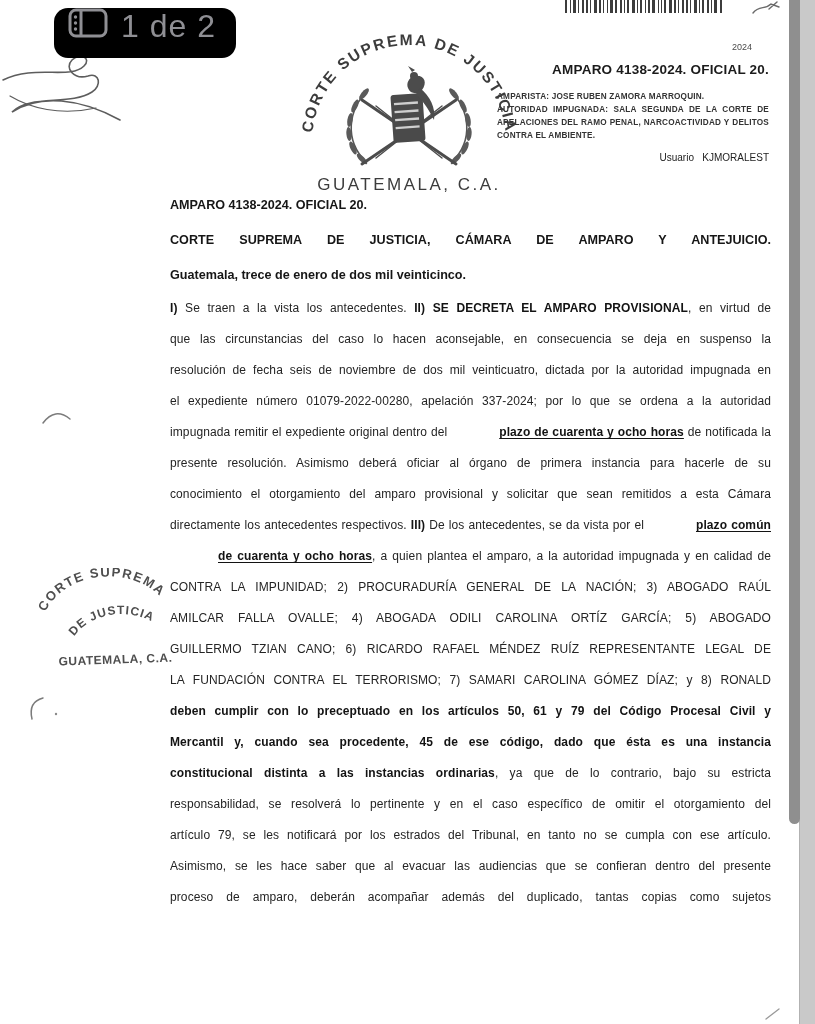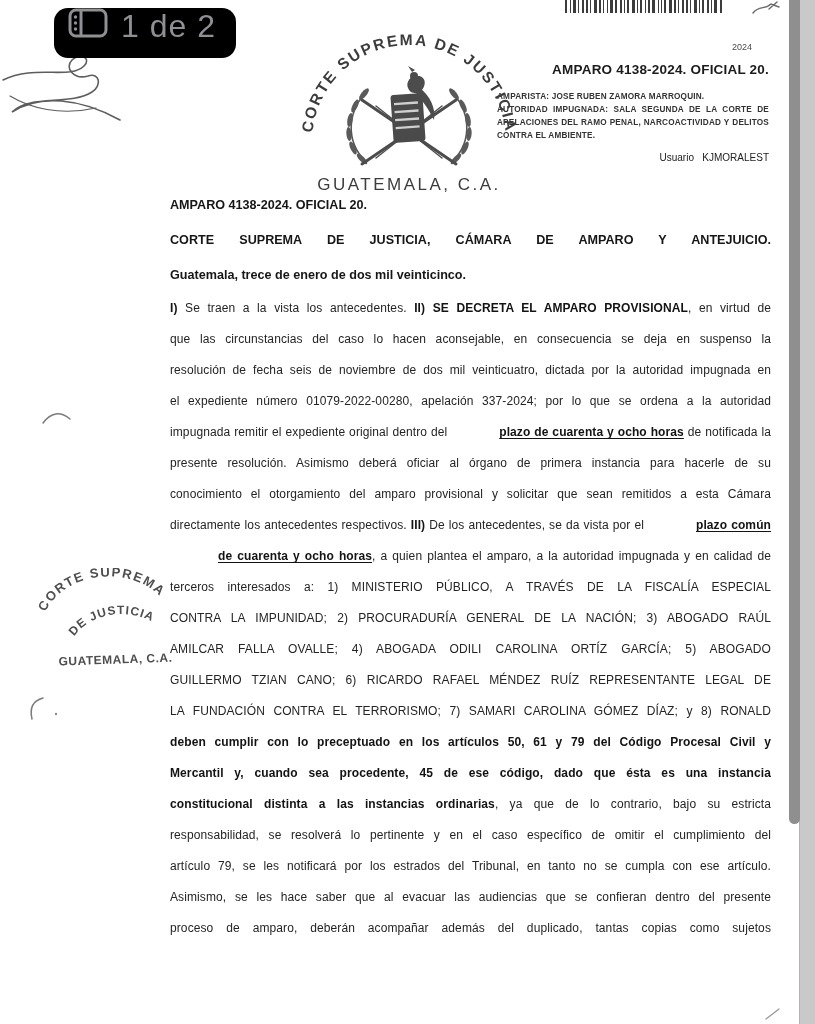--- a/index.html
+++ b/index.html
@@ -214,29 +214,28 @@
     <div class="blines" id="body-lines">
         <div class="bline"><span class="b ">I)</span><span class=""> Se traen a la vista los antecedentes. </span><span class="b ">II) SE DECRETA EL AMPARO PROVISIONAL</span><span class="">, en virtud de</span></div>
         <div class="bline"><span class="">que las circunstancias del caso lo hacen aconsejable, en consecuencia se deja en suspenso la</span></div>
         <div class="bline"><span class="">resolución de fecha seis de noviembre de dos mil veinticuatro, dictada por la autoridad impugnada en</span></div>
         <div class="bline"><span class="">el expediente número 01079-2022-00280, apelación 337-2024; por lo que se ordena a la autoridad</span></div>
         <div class="bline"><span class="">impugnada remitir el expediente original dentro del </span><span class="b u">plazo de cuarenta y ocho horas</span><span class=""> de notificada la</span></div>
         <div class="bline"><span class="">presente resolución. Asimismo deberá oficiar al órgano de primera instancia para hacerle de su</span></div>
         <div class="bline"><span class="">conocimiento el otorgamiento del amparo provisional y solicitar que sean remitidos a esta Cámara</span></div>
         <div class="bline"><span class="">directamente los antecedentes respectivos. </span><span class="b ">III)</span><span class=""> De los antecedentes, se da vista por el </span><span class="b u">plazo común</span></div>
         <div class="bline"><span class="b u">de cuarenta y ocho horas</span><span class="">, a quien plantea el amparo, a la autoridad impugnada y en calidad de</span></div>
-        <div class="bline"><span class="">terceros interesados a: 1) MINISTERIO PÚBLICO, A TRAVÉS DE LA FISCALÍA ESPECIAL</span></div>
         <div class="bline"><span class="">CONTRA LA IMPUNIDAD; 2) PROCURADURÍA GENERAL DE LA NACIÓN; 3) ABOGADO RAÚL</span></div>
         <div class="bline"><span class="">AMILCAR FALLA OVALLE; 4) ABOGADA ODILI CAROLINA ORTÍZ GARCÍA; 5) ABOGADO</span></div>
         <div class="bline"><span class="">GUILLERMO TZIAN CANO; 6) RICARDO RAFAEL MÉNDEZ RUÍZ REPRESENTANTE LEGAL DE</span></div>
         <div class="bline"><span class="">LA FUNDACIÓN CONTRA EL TERRORISMO; 7) SAMARI CAROLINA GÓMEZ DÍAZ; y 8) RONALD</span></div>
         <div class="bline"><span class="b ">deben cumplir con lo preceptuado en los artículos 50, 61 y 79 del Código Procesal Civil y</span></div>
         <div class="bline"><span class="b ">Mercantil y, cuando sea procedente, 45 de ese código, dado que ésta es una instancia</span></div>
         <div class="bline"><span class="b ">constitucional distinta a las instancias ordinarias</span><span class="">, ya que de lo contrario, bajo su estricta</span></div>
-        <div class="bline"><span class="">responsabilidad, se resolverá lo pertinente y en el caso específico de omitir el cumplimiento del</span></div>
+        <div class="bline"><span class="">responsabilidad, se resolverá lo pertinente y en el caso específico de omitir el otorgamiento del</span></div>
         <div class="bline"><span class="">artículo 79, se les notificará por los estrados del Tribunal, en tanto no se cumpla con ese artículo.</span></div>
         <div class="bline"><span class="">Asimismo, se les hace saber que al evacuar las audiencias que se confieran dentro del presente</span></div>
         <div class="bline"><span class="">proceso de amparo, deberán acompañar además del duplicado, tantas copias como sujetos</span></div>
       </div>
   </div>
 
 </div>
 
 <div class="edge-band"></div>
 <div class="scroll-thumb"></div>

